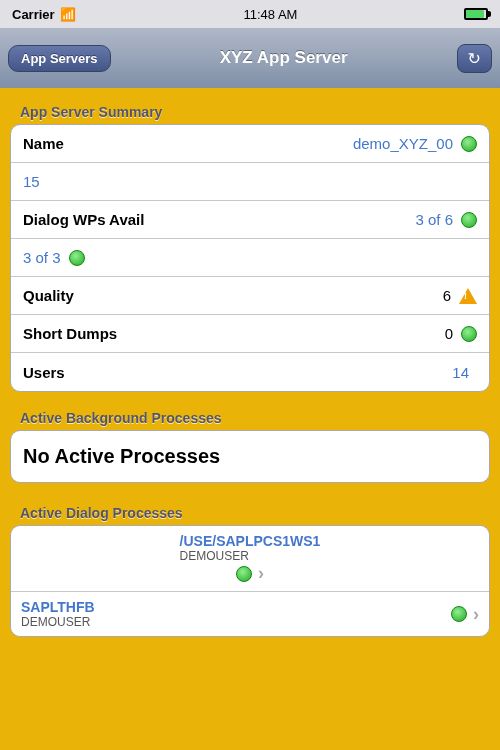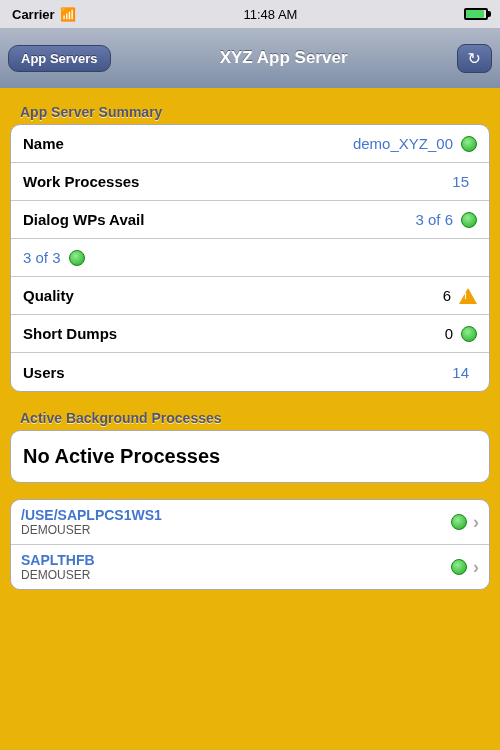--- a/index.html
+++ b/index.html
@@ -187,21 +187,21 @@
 
     
     .process-row {
       display: flex;
       align-items: center;
       padding: 7px 10px;
       border-bottom: 1px solid #c8c8cc;
       background: #fff;
       cursor: pointer;
     }
-    .process-row:first-child { border-radius: 10px 10px 0 0; }
+    .process-row:first-child { border-radius: 10px 10px 0 0; flex-direction: column; }
     .process-row:last-child {
       border-bottom: none;
       border-radius: 0 0 10px 10px;
     }
     .process-info { flex: 1; }
     .process-name {
       font-size: 14px;
       font-weight: bold;
       color: #4477cc;
       display: block;
@@ -255,21 +255,20 @@
 <div id="page">
 
   <div class="section-header">App Server Summary</div>
   <div class="table-card" id="summary-table">
       <div class="table-row">
         <span class="row-label">Name</span>
         <span class="row-value">demo_XYZ_00</span>
         <span class="dot-green"></span>
       </div>
       <div class="table-row">
-        <span class="row-label">Work Processes</span>
         <span class="row-value">15</span>
       </div>
       <div class="table-row">
         <span class="row-label">Dialog WPs Avail</span>
         <span class="row-value">3 of 6</span>
         <span class="dot-green"></span>
       </div>
       <div class="table-row">
         <span class="row-value">3 of 3</span>
         <span class="dot-green"></span>
@@ -286,20 +285,21 @@
       </div>
       <div class="table-row">
         <span class="row-label">Users</span>
         <span class="row-value">14</span>
       </div>
     </div>
 
   <div class="section-header">Active Background Processes</div>
   <div class="no-active-box">No Active Processes</div>
 
+  <div class="section-header">Active Dialog Processes</div>
   <div class="process-card" id="dialog-list">
       <div class="process-row">
         <div class="process-info">
           <span class="process-name">/USE/SAPLPCS1WS1</span>
           <span class="process-user">DEMOUSER</span>
         </div>
         <div class="process-icons">
           <span class="dot-green"></span>
           <span class="chevron">›</span>
         </div>

